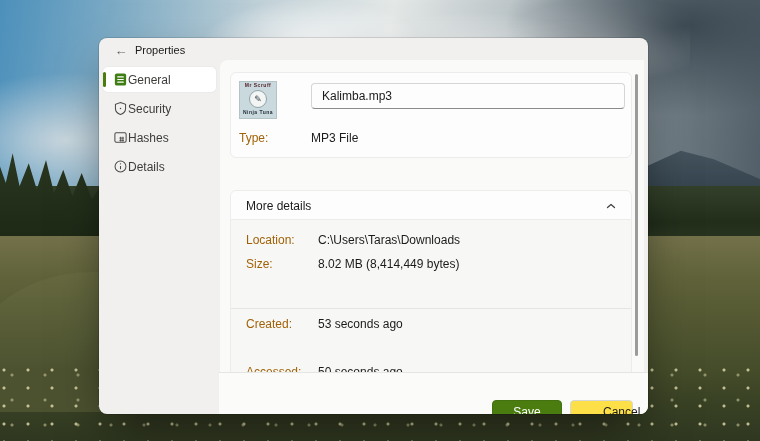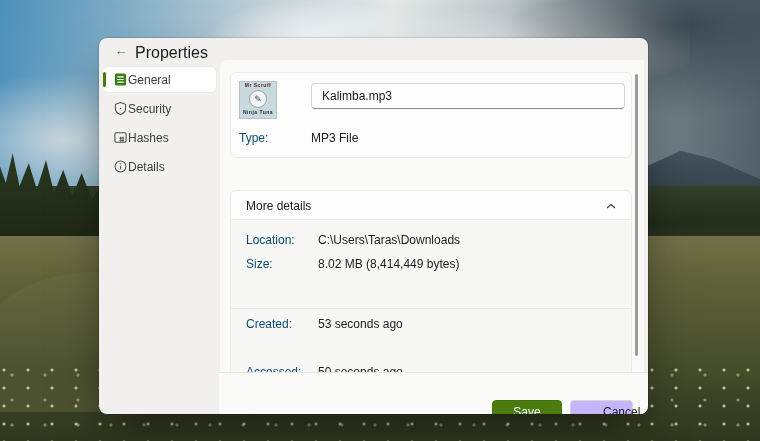--- a/index.html
+++ b/index.html
@@ -39,21 +39,21 @@
       radial-gradient(circle at 12px 9px, rgba(210,206,158,.65) 1px, transparent 2px);
     background-size:24px 18px, 33px 25px; }
 
   
   .dialog { position:absolute; left:99px; top:38px; width:549px; height:376px;
     background:#f1f0ee; border-radius:8px; overflow:hidden;
     box-shadow:0 22px 45px -10px rgba(0,0,0,.5), 0 0 0 1px rgba(0,0,0,.12); }
   .dlg-header { position:absolute; left:0; top:0; right:0; height:24px; }
   .back-btn { position:absolute; left:12px; top:5px; width:20px; height:16px; border:none; background:transparent;
     color:#5c5c5a; font-size:13px; line-height:14px; cursor:pointer; font-family:inherit; }
-  .dlg-title { position:absolute; left:36px; top:6px; font-size:16px; color:#1a1a1a; }
+  .dlg-title { position:absolute; left:36px; top:6px; font-size:11px; color:#1a1a1a; }
 
   
   .sidebar { position:absolute; left:0; top:24px; width:120px; bottom:0; padding-top:5px; }
   .nav-item { position:relative; margin:0 3px 4px 4px; height:25px; display:flex; align-items:center;
     border-radius:5px; cursor:pointer; }
   .nav-item .ic { width:15px; height:15px; margin-left:10px; display:flex; align-items:center; justify-content:center; }
   .nav-item .lbl { color:#3c3c3a; font-size:12px; }
   .nav-item.selected { background:#ffffff; box-shadow:0 0 0 1px #ebebe9; }
   .nav-item.selected::before { content:""; position:absolute; left:0; top:5px; width:3px; height:15px;
     background:#4a7c10; border-radius:2px; }
@@ -71,40 +71,40 @@
     border:1px solid #b3c4c8; overflow:hidden; text-align:center; }
   .thumb .t-top, .thumb .t-bot { font-size:5px; letter-spacing:.5px; line-height:7px; color:#53222a;
     font-weight:bold; white-space:nowrap; }
   .thumb .t-bot { color:#24303c; }
   .thumb .t-circle { width:18px; height:18px; margin:1px auto; background:#f2f5f4; border:1px solid #8fa3a8;
     border-radius:50%; display:flex; align-items:center; justify-content:center; font-size:9px; color:#2b3a40; }
   .name-input { position:absolute; left:80px; top:10px; width:314px; height:26px;
     border:1px solid #d5d5d3; border-bottom-color:#8a8a88; border-radius:4px; background:#fdfdfd;
     padding:0 10px; font-family:inherit; font-size:12px; color:#1b1b1b; }
   .row { position:absolute; display:flex; }
-  .row .r-label { width:72px; color:#0c4a6e; }
+  .row .r-label { width:72px; color:#a16207; }
   .row .r-value { color:#1b1b1b; }
   .type-row { left:8px; top:58px; right:8px; }
 
   .card-expander { top:130px; height:30px; border-radius:6px 6px 0 0; cursor:pointer;padding-left:20px; }
   .exp-label { position:absolute; left:15px; top:8px; color:#1b1b1b; }
   .chevron { position:absolute; right:14px; top:9px; width:12px; height:12px; cursor:pointer; }
 
   .exp-body { position:absolute; left:10px; top:160px; width:402px; height:167px;
     background:#f7f7f5; border:1px solid #ececea; border-top:none; border-radius:0 0 6px 6px; }
   .exp-body .row { left:15px; right:10px; }
   .divider { position:absolute; left:0; right:0; top:88px; height:1px; background:#e5e5e3; }
 
   
   .footer { position:absolute; left:120px; right:0; bottom:0; height:42px;
     background:#fbfbf9; border-top:1px solid #e5e5e3; }
   .btn { position:absolute; top:11px; height:24px; border-radius:4px; font-family:inherit; font-size:12px;
     cursor:pointer;margin-top:16px; }
   .btn-save { left:273px; width:70px; background:#4a7c10; color:#ffffff; border:1px solid #44720e; }
-  .btn-cancel { left:351px; width:63px; background:#c4b5fd; color:#1b1b1b; border:1px solid #d6d6d4;padding-left:32px; }
+  .btn-cancel { left:351px; width:63px; background:#fde047; color:#1b1b1b; border:1px solid #d6d6d4;padding-left:32px; }
 
   svg { display:block; }
 </style>
 </head>
 <body>
 
 <div class="stage">
 
   <div class="wp">
     <div class="wp-sky"></div>

